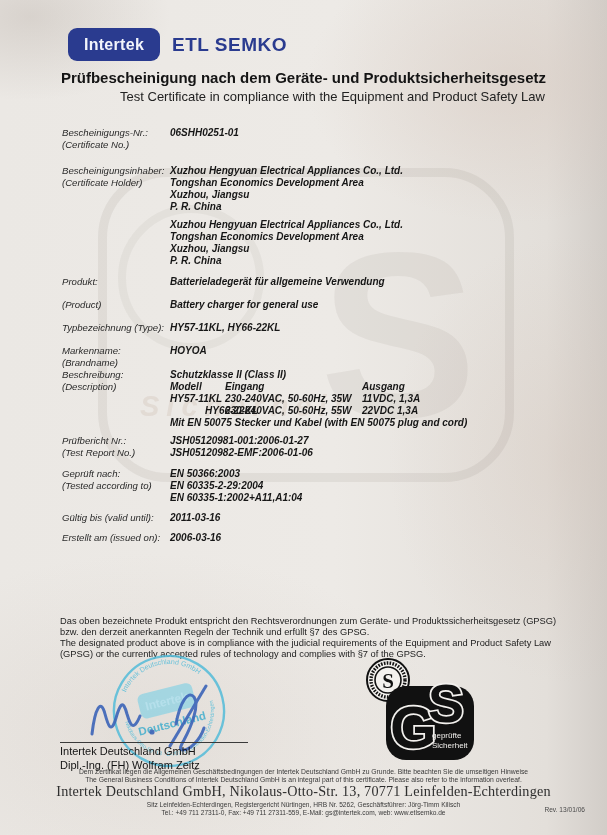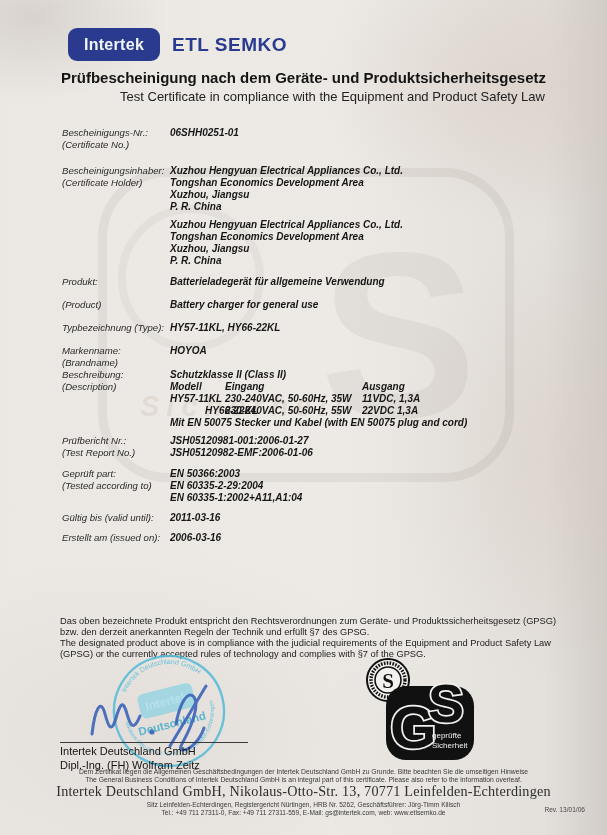--- a/index.html
+++ b/index.html
@@ -133,21 +133,21 @@
   <div class="abs lbl-col" style="top:435px;">
     <div class="lbl">Prüfbericht Nr.:</div>
     <div class="lbl">(Test Report No.)</div>
   </div>
   <div class="abs val-col" style="top:435px;">
     <div class="val">JSH05120981-001:2006-01-27</div>
     <div class="val">JSH05120982-EMF:2006-01-06</div>
   </div>
 
   <div class="abs lbl-col" style="top:468px;">
-    <div class="lbl">Geprüft part:</div>
+    <div class="lbl">Geprüft nach:</div>
     <div class="lbl">(Tested according to)</div>
   </div>
   <div class="abs val-col" style="top:468px;">
     <div class="val">EN 50366:2003</div>
     <div class="val">EN 60335-2-29:2004</div>
     <div class="val">EN 60335-1:2002+A11,A1:04</div>
   </div>
 
   <div class="abs lbl-col lbl" style="top:512px;width:130px;">Gültig bis (valid until):</div>
   <div class="abs val-col val" style="top:512px;">2011-03-16</div>

